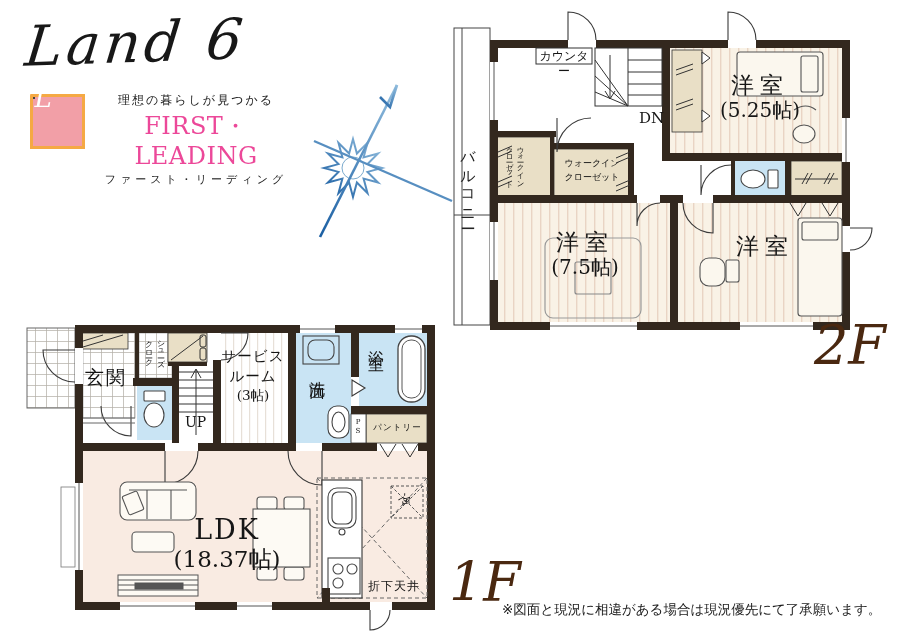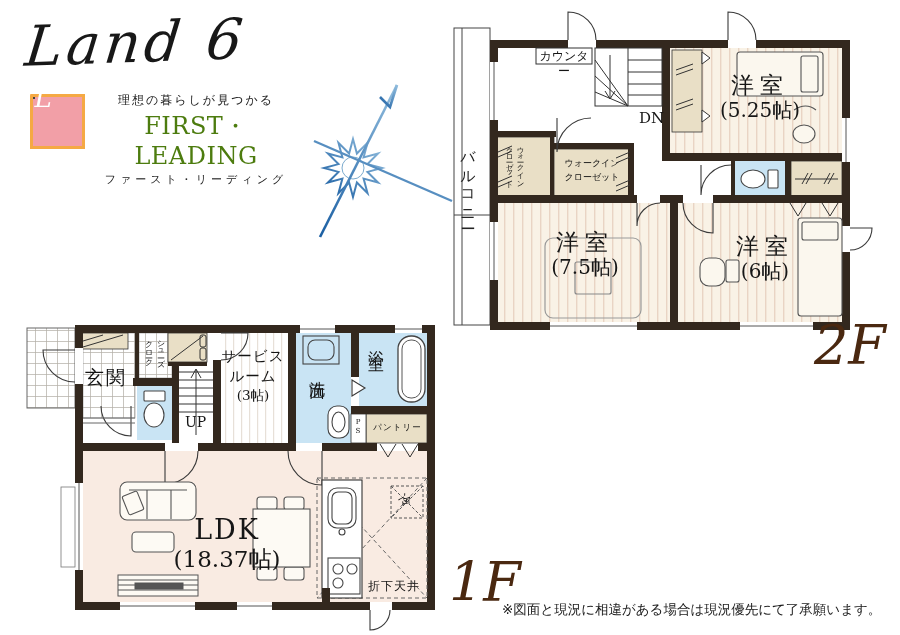--- a/index.html
+++ b/index.html
@@ -28,21 +28,21 @@
 
   <div class="abs" style="left:30px;top:94px;">
     <div class="logo-box abs" style="left:0;top:0;"></div>
     <div class="logo-inner">
       <span class="logo-fl">FL</span>
     </div>
   </div>
 
   <div class="abs" style="left:88px;top:92px;width:216px;">
     <div class="center" style="font-size:12px;letter-spacing:2px;color:#222;">理想の暮らしが見つかる</div>
-    <div class="center" style="font-size:24px;letter-spacing:0.5px;color:#4d7c0f;margin-top:1px;">FIRST・LEADING</div>
+    <div class="center" style="font-size:24px;letter-spacing:0.5px;color:#ec4899;margin-top:1px;">FIRST・LEADING</div>
     <div class="center" style="font-size:11px;letter-spacing:4px;color:#222;margin-top:2px;">ファースト・リーディング</div>
   </div>
 
   <svg class="abs" style="left:312px;top:75px;" width="145" height="175" viewBox="0 0 145 175">
     <defs>
       <linearGradient id="cgrad" x1="0" y1="1" x2="1" y2="0">
         <stop offset="0" stop-color="#1b5fa3"></stop>
           <stop offset="1" stop-color="#93bede"></stop>
       </linearGradient>
     </defs>
@@ -200,21 +200,20 @@
     <div class="abs room-label" style="left:235px;top:62px;width:150px;">
       <div style="font-size:23px;letter-spacing:6px;">洋室</div>
       <div style="font-size:20px;">(5.25帖)</div>
     </div>
     <div class="abs room-label" style="left:60px;top:219px;width:150px;">
       <div style="font-size:23px;letter-spacing:6px;">洋室</div>
       <div style="font-size:20px;">(7.5帖)</div>
     </div>
     <div class="abs room-label" style="left:240px;top:223px;width:150px;">
       <div style="font-size:23px;letter-spacing:6px;">洋室</div>
-      <div style="font-size:20px;">(6帖)</div>
     </div>
   </div>
 
   <div class="abs flabel" style="left:802px;top:314px;font-size:54px;margin-left:12px;">2F</div>
 
   <div class="abs" style="left:25px;top:320px;width:420px;height:315px;">
     <svg class="abs" style="left:0;top:0;" width="420" height="315" viewBox="0 0 420 315">
       <defs>
         <pattern id="wdw" width="8" height="12" patternUnits="userSpaceOnUse">
           <rect width="8" height="12" fill="#ffffff"></rect>

